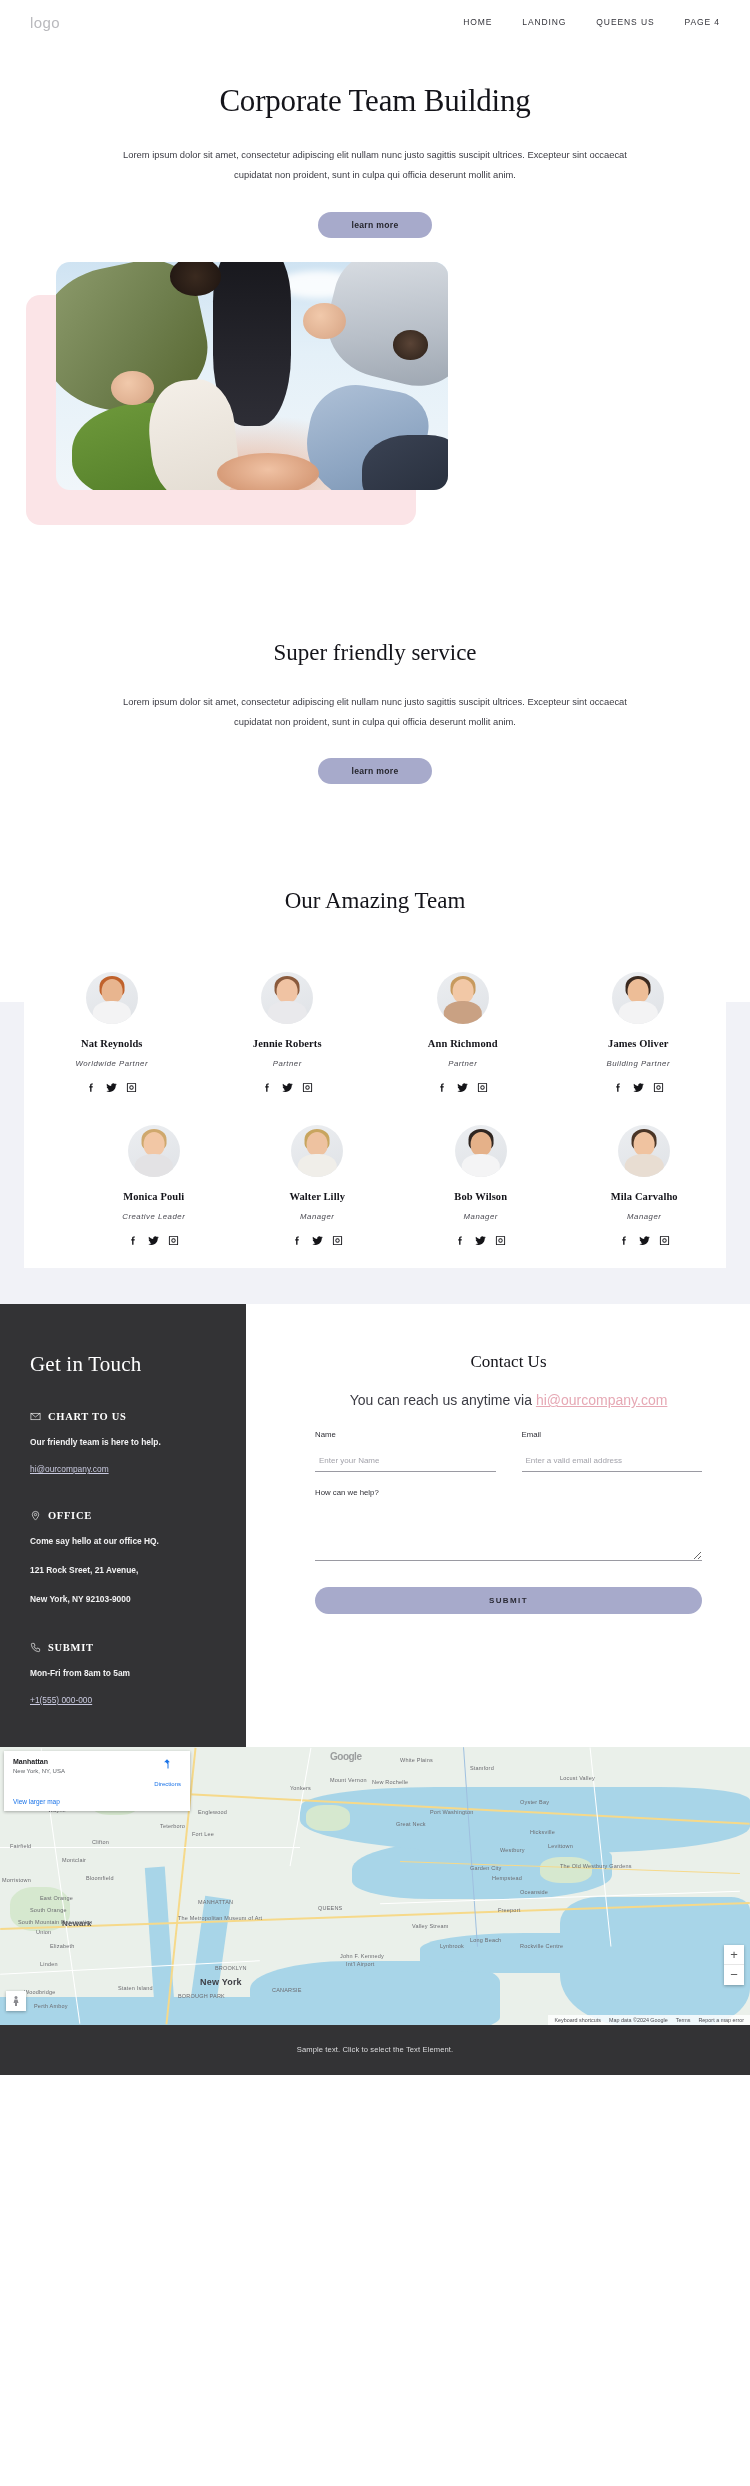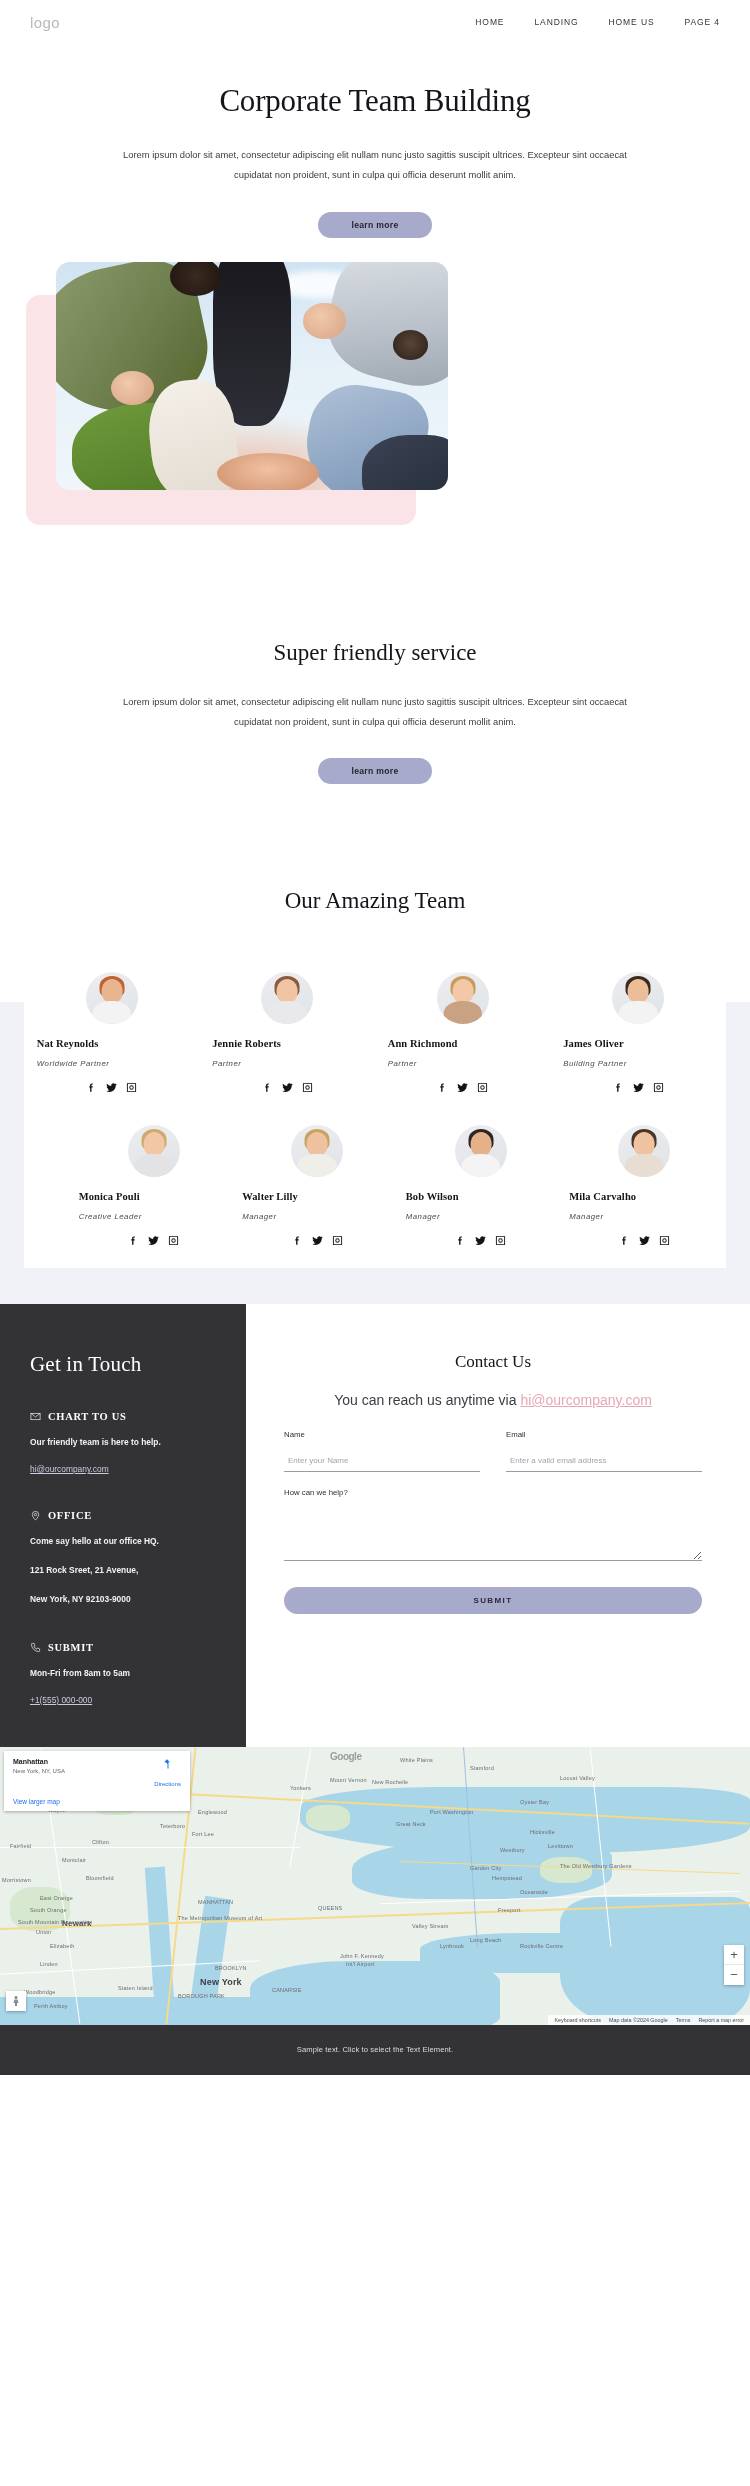--- a/index.html
+++ b/index.html
@@ -201,21 +201,21 @@
     margin:0 24px;
     background:#fff;
     padding:14px 0 22px;
   }
   .team-row {
     display:flex;
     justify-content:space-around;
     align-items:flex-start;
   }
   .team-row + .team-row { margin-top:32px;padding-left:48px; }
-  .member { width:150px; text-align:left; }
+  .member { width:150px; text-align:center; }
   .avatar {
     width:52px; height:52px; border-radius:50%;
     margin:0 auto 14px;
     overflow:hidden; position:relative;
     background:linear-gradient(160deg,#eceef1 0%,#dfe2e6 100%);
   }
   .av-body {
     position:absolute; left:50%; bottom:-6%;
     transform:translateX(-50%);
     width:74%; height:50%;
@@ -276,21 +276,21 @@
     margin-top:13px; font-size:8.4px; font-weight:600;
     line-height:1.9; color:#f2f2f3;
   }
   .blk a {
     display:inline-block; margin-top:13px;
     font-size:8.4px; color:#c9cadf; text-decoration:underline;
   }
 
   .contact-right {
     width:504px; background:#fff;
-    padding:48px 48px 40px 38px;
+    padding:48px 48px 40px 69px;
   }
   .cu-title {
     font-family:"Liberation Serif", serif;
     font-size:17px; font-weight:400; text-align:center; color:#14141a;
   }
   .cu-sub {
     margin-top:20px; text-align:center;
     font-size:14px; color:#3c3c44;
   }
   .cu-sub a { color:#e6a8b4; text-decoration:underline; }
@@ -396,21 +396,21 @@
 </head>
 <body>
 
 <div class="page">
 
   <div class="header">
     <div class="logo">logo</div>
     <div class="nav">
       <a class="nav-item" href="#">HOME</a>
       <a class="nav-item" href="#">LANDING</a>
-      <a class="nav-item" href="#">HOME US</a>
+      <a class="nav-item" href="#">QUEENS US</a>
       <a class="nav-item" href="#">PAGE 4</a>
     </div>
   </div>
 
   <div class="hero">
     <h1 class="hero-title">Corporate Team Building</h1>
     <p class="hero-sub">Lorem ipsum dolor sit amet, consectetur adipiscing elit nullam nunc justo sagittis suscipit ultrices. Excepteur sint occaecat cupidatat non proident, sunt in culpa qui officia deserunt mollit anim.</p>
     <button class="btn-pill">learn more</button>
   </div>
 

